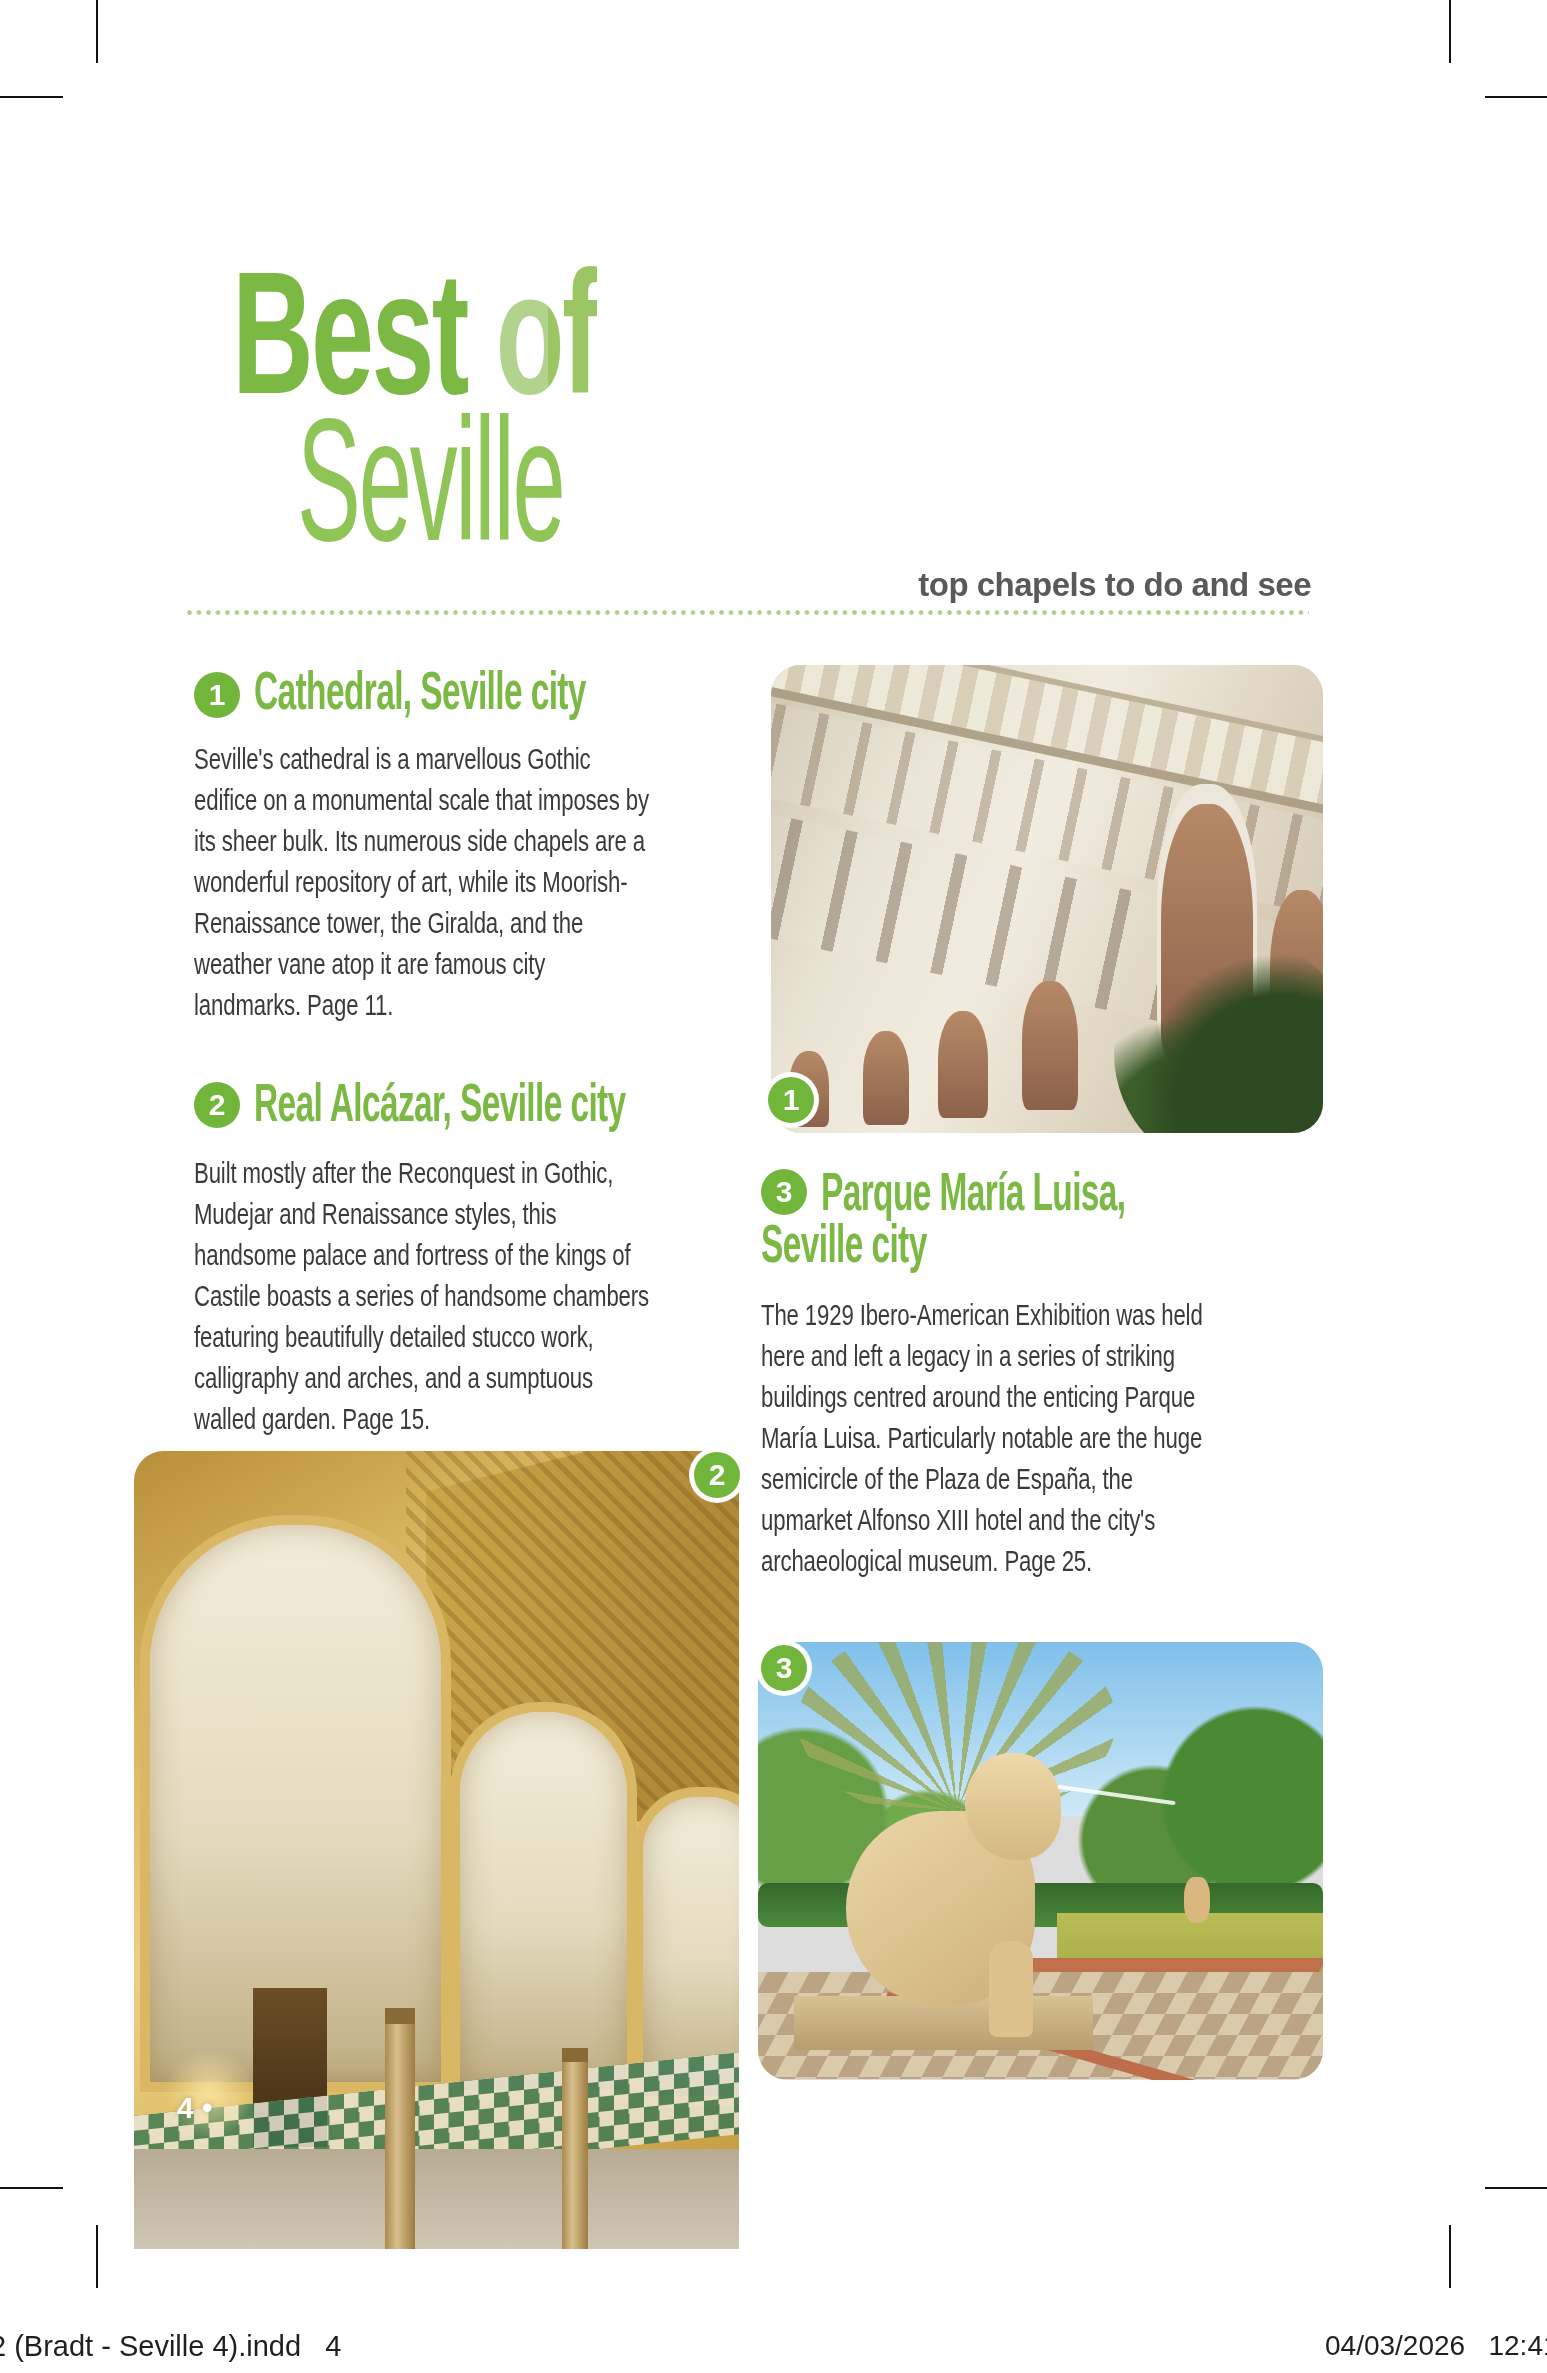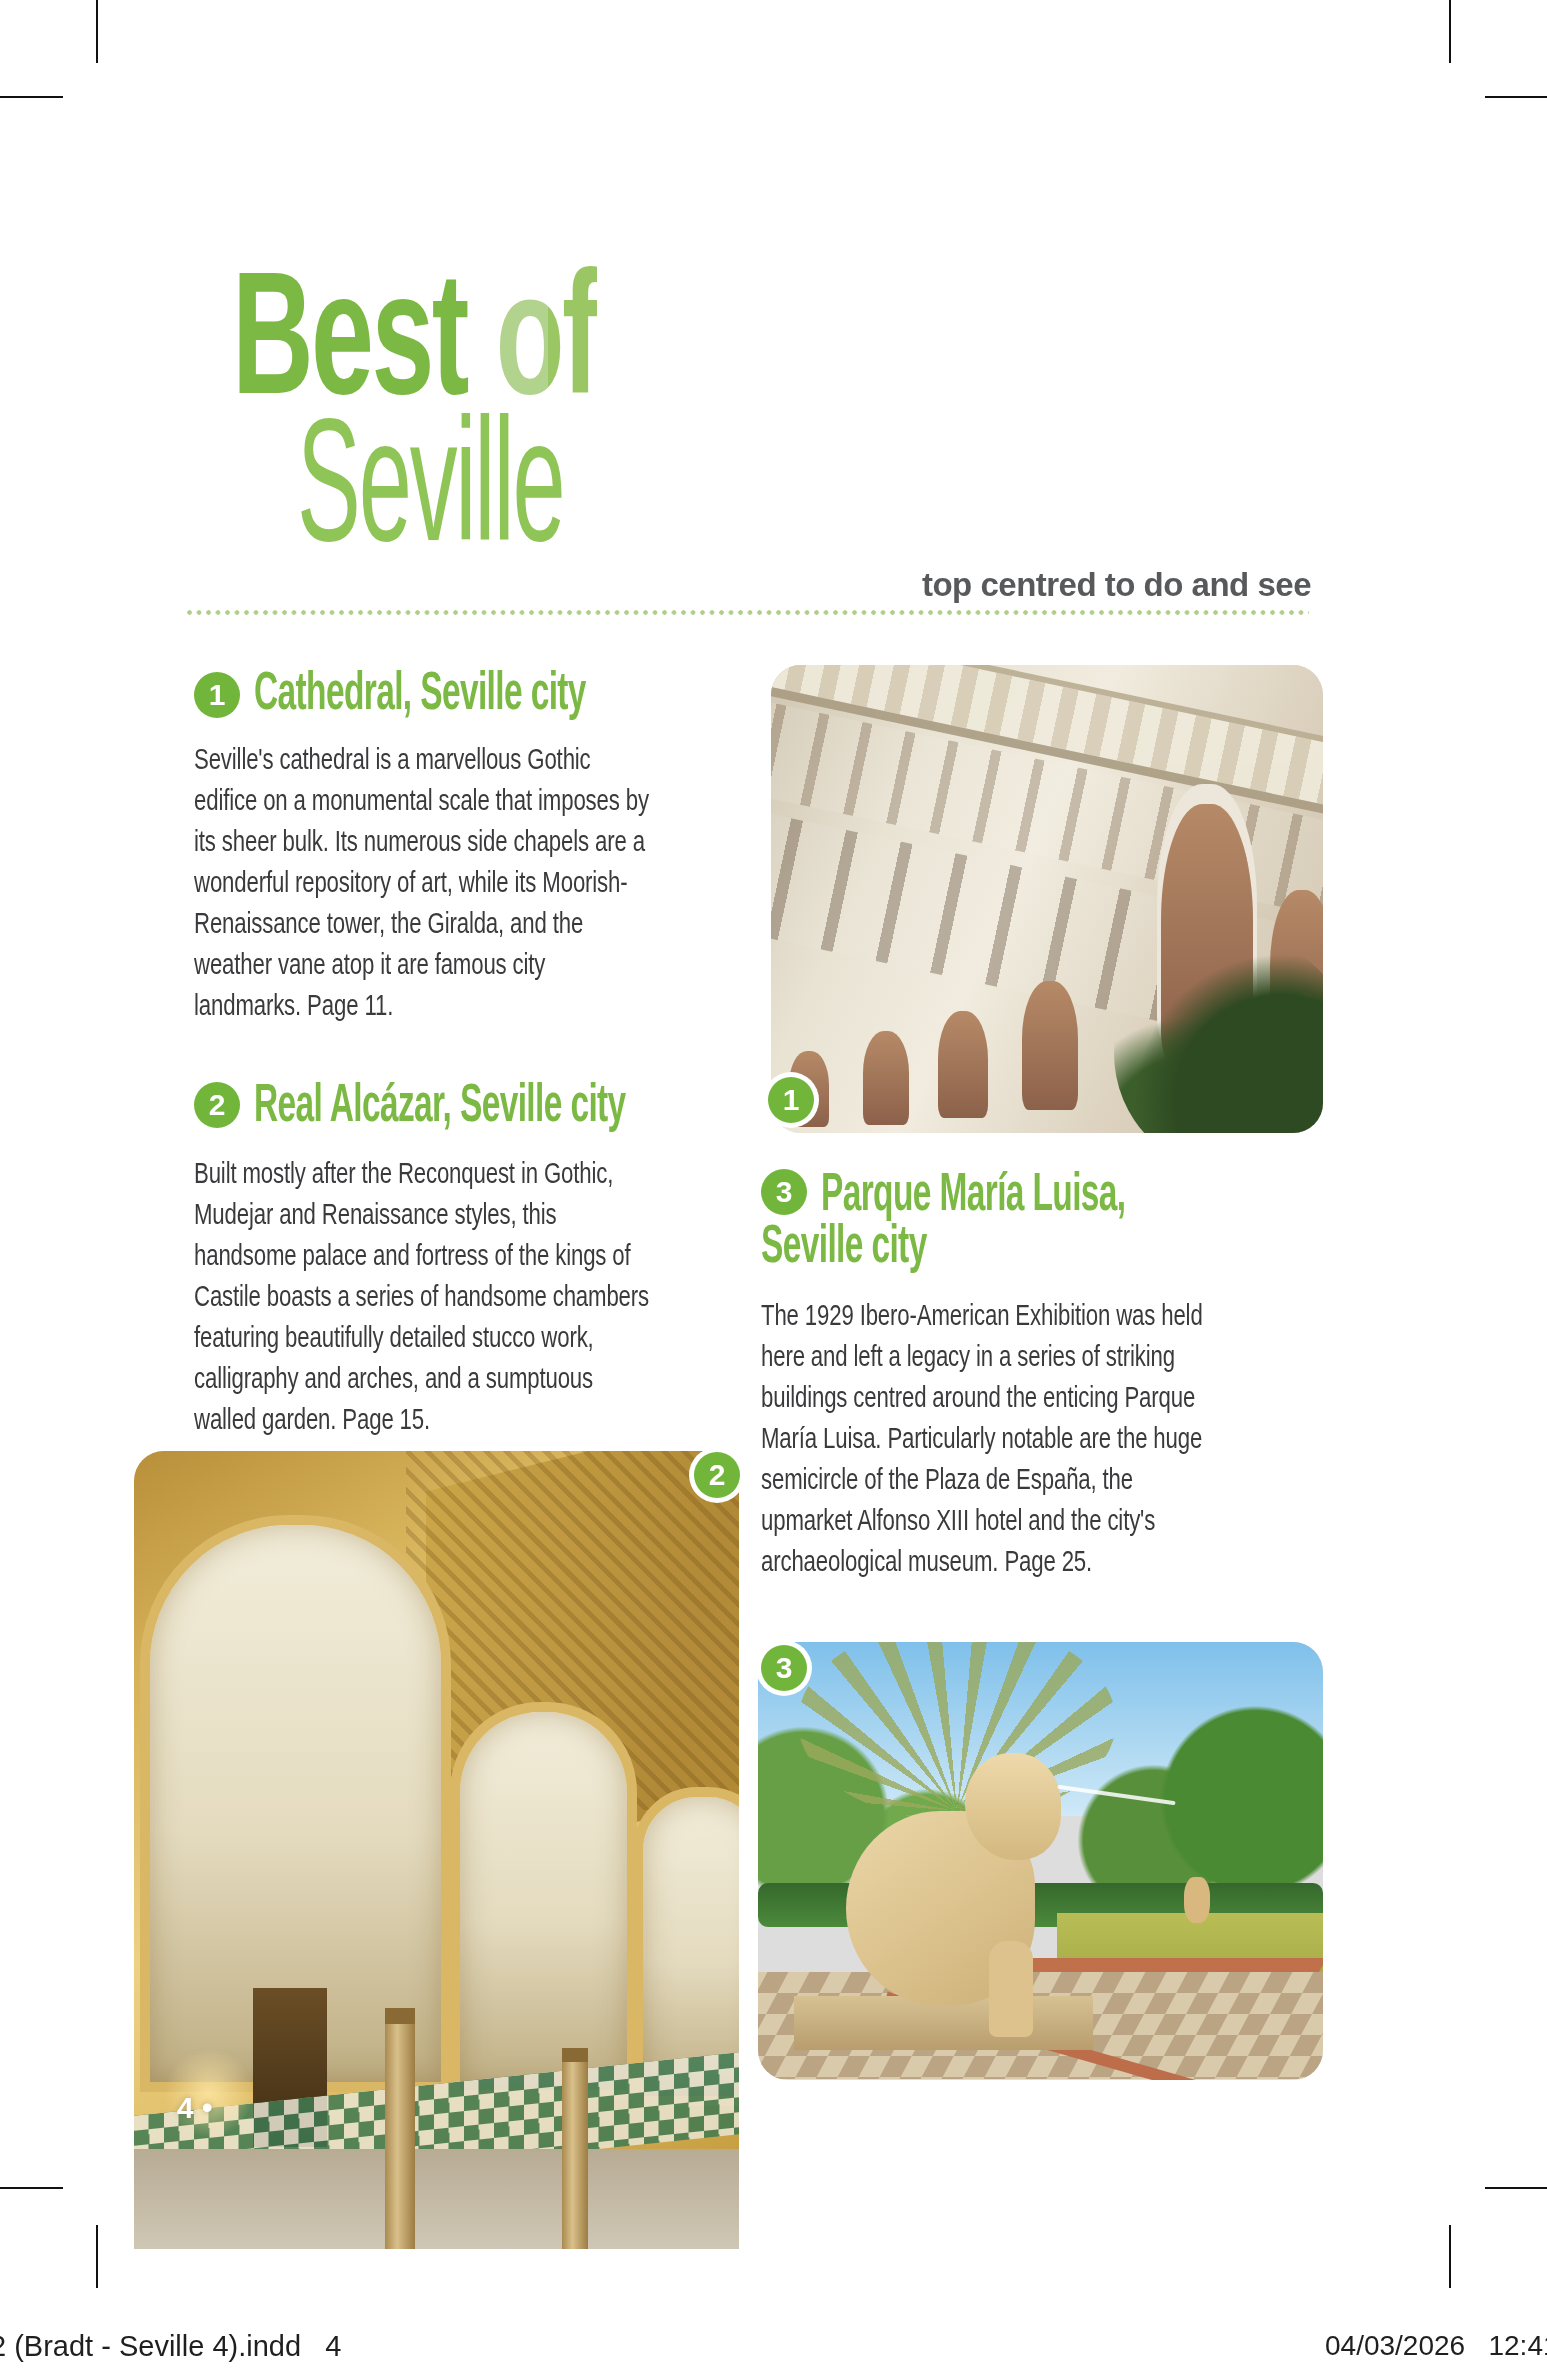--- a/index.html
+++ b/index.html
@@ -50,21 +50,21 @@
 <div class="crop" style="left:1449px;top:0;width:2px;height:63px;"></div>
 <div class="crop" style="left:1485px;top:96px;width:63px;height:2px;"></div>
 <div class="crop" style="left:0;top:2187px;width:63px;height:2px;"></div>
 <div class="crop" style="left:96px;top:2225px;width:2px;height:63px;"></div>
 <div class="crop" style="left:1449px;top:2225px;width:2px;height:63px;"></div>
 <div class="crop" style="left:1485px;top:2187px;width:63px;height:2px;"></div>
 
 <div id="title-best" class="title-line"><span>Best </span><span class="of">of</span></div>
 <div id="title-seville" class="title-line">Seville</div>
 
-<div id="subtitle">top centred to do and see</div>
+<div id="subtitle">top chapels to do and see</div>
 <div id="dotted-rule"></div>
 
 <div class="h-badge" style="left:194px;top:672px;">
     <span>1</span>
   </div>
 <div class="sec-head" style="left:254px;top:663px;">Cathedral, Seville city</div>
 <div class="body-copy" style="left:194px;top:738px;">Seville's cathedral is a marvellous Gothic edifice on a monumental scale that imposes by its sheer bulk. Its numerous side chapels are a wonderful repository of art, while its Moorish-Renaissance tower, the Giralda, and the weather vane atop it are famous city landmarks. Page 11.</div>
 
 <div class="h-badge" style="left:194px;top:1082px;">
     <span>2</span>

